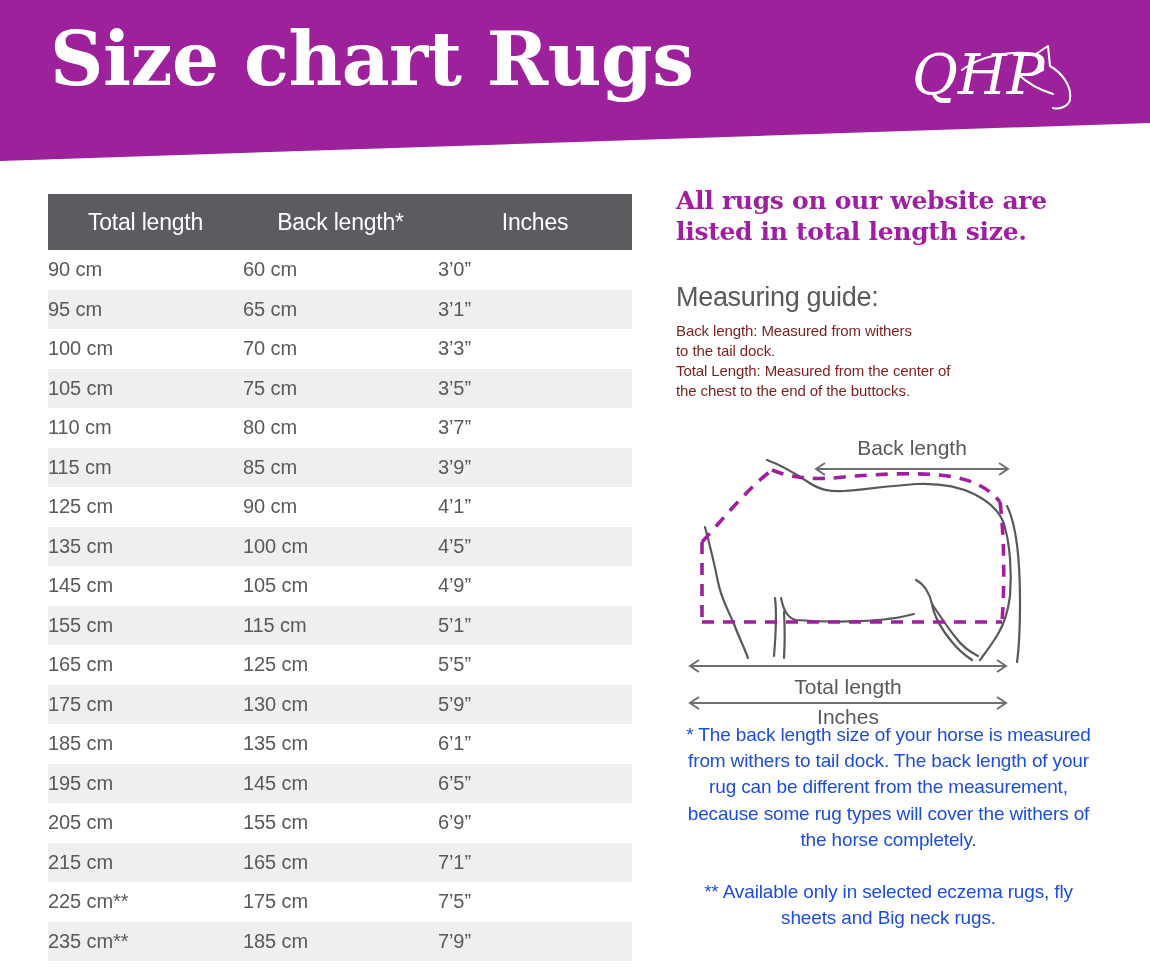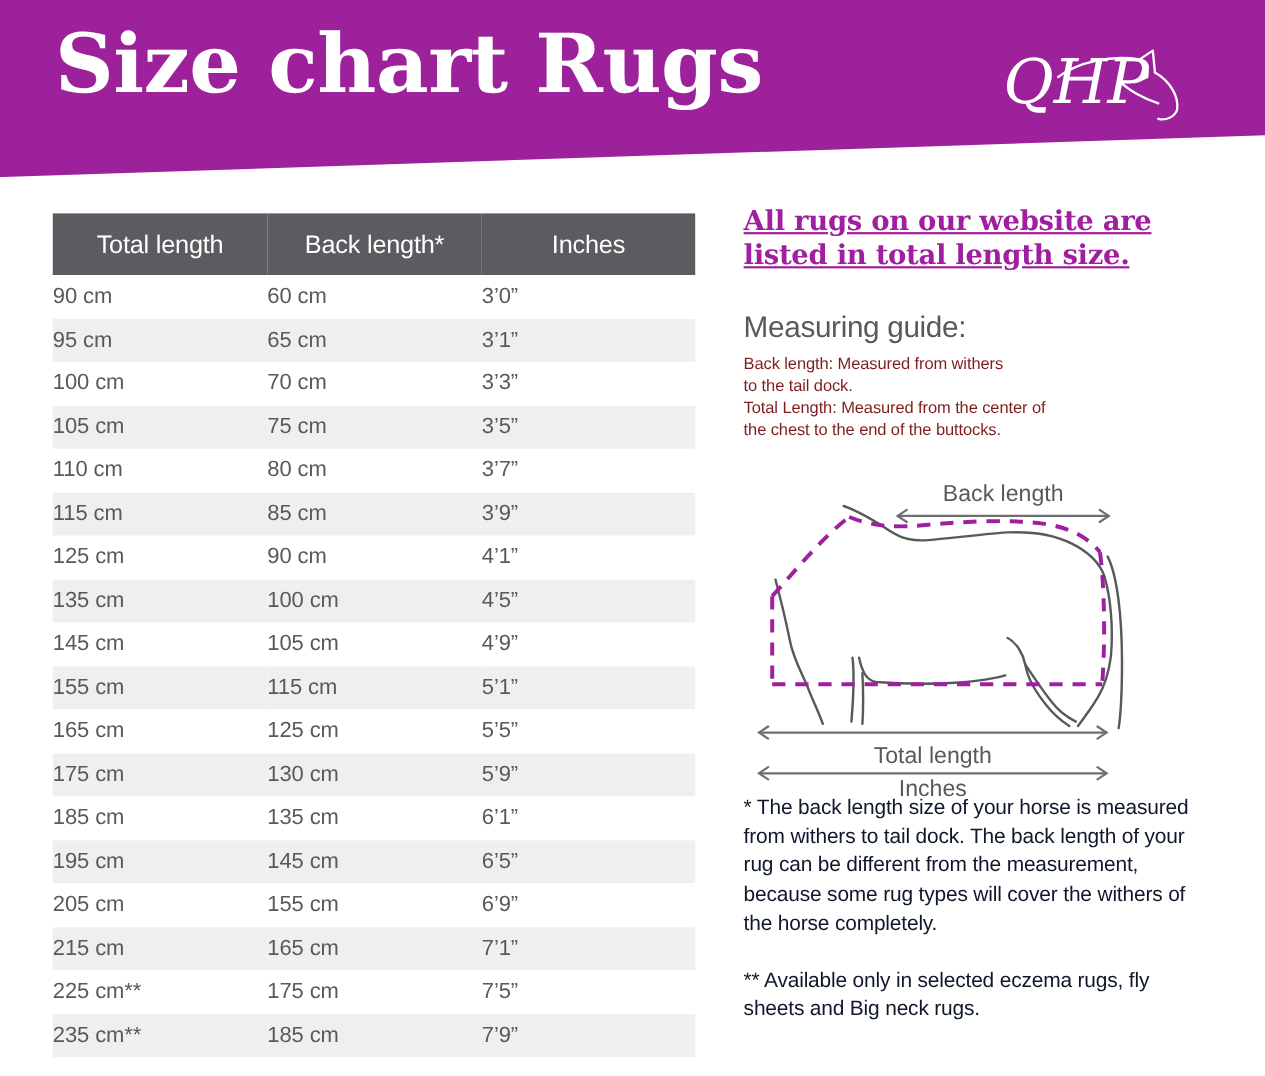--- a/index.html
+++ b/index.html
@@ -93,21 +93,20 @@
     width: 430px;
   }
 
   #headline {
     font-family: "DejaVu Serif", "Liberation Serif", serif;
     font-weight: bold;
     font-size: 25px;
     line-height: 1.22;
     color: #A01FA0;
     letter-spacing: -0.3px;
-    text-decoration: underline;
   }
 
   #measuring-title {
     margin-top: 35px;
     font-size: 27px;
     color: #58595B;
     font-weight: normal;
     letter-spacing: -0.3px;
   }
 
@@ -129,22 +128,23 @@
   }
 
   
   #footnotes {
     position: absolute;
     left: 676px;
     top: 722px;
     width: 425px;
     font-size: 19px;
     line-height: 1.38;
-    color: #0f172a;
+    color: #1d4ed8;
     letter-spacing: -0.15px;
+    text-align: center;
   }
 
   #footnote-2 { margin-top: 26px; }
 </style>
 </head>
 <body>
 
 <div id="page">
 
   <div id="banner">

